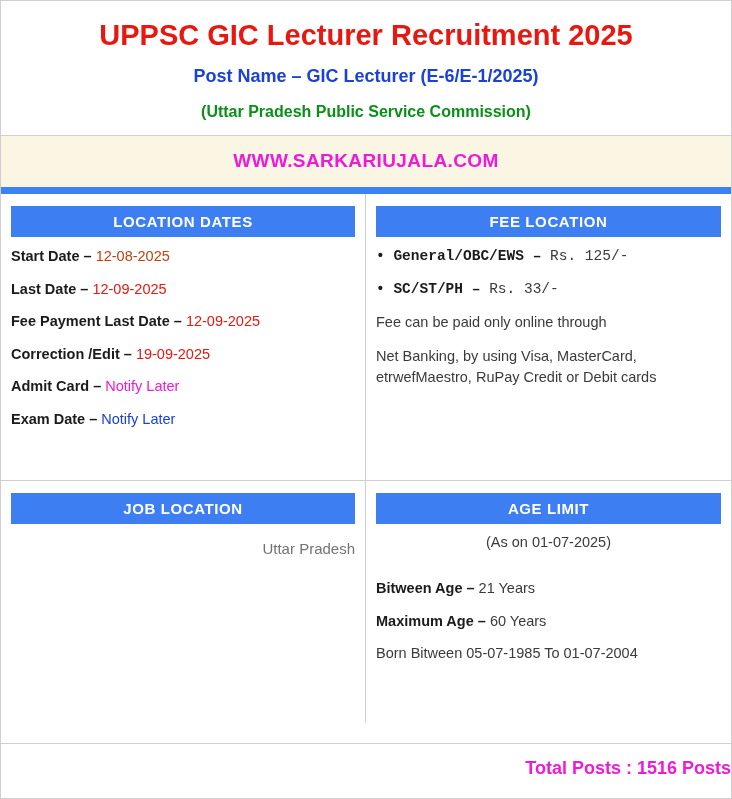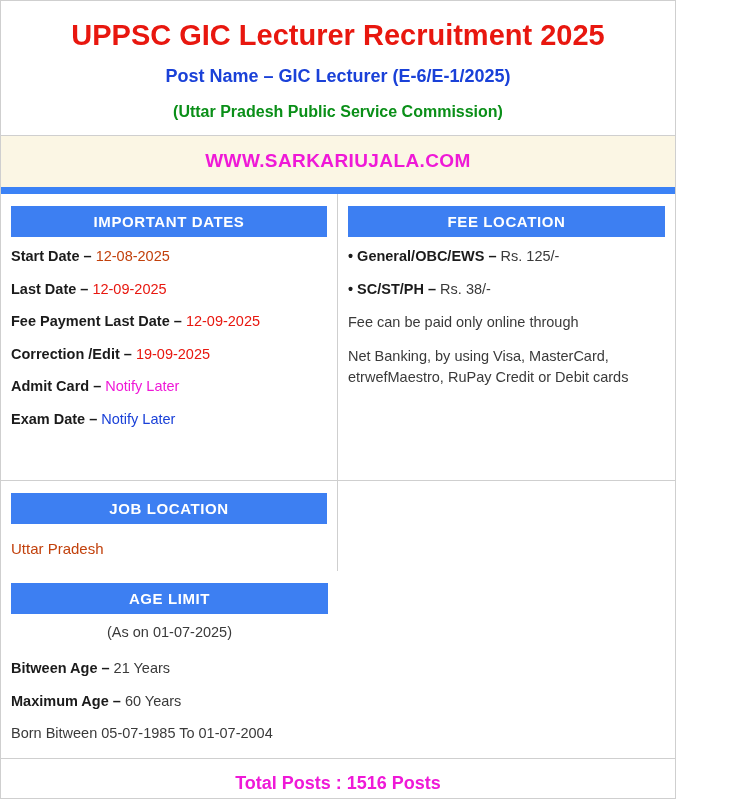--- a/index.html
+++ b/index.html
@@ -8,21 +8,21 @@
   }
   body {
     width: 732px;
     height: 799px;
     background: #ffffff;
     font-family: "Liberation Sans", sans-serif;
     color: #222222;
     overflow: hidden;
   }
   .page {
-    width: 676px;
+    width: 732px;
     height: 799px;
     box-sizing: border-box;
     border: 1px solid #cfcfcf;
     display: flex;
     flex-direction: column;
     background: #ffffff;
   }
 
   
   .header {
@@ -72,21 +72,20 @@
     flex-direction: column;
     flex: 1 1 auto;
   }
   .grid-row {
     display: flex;
     flex-direction: row;
     border-bottom: 1px solid #cfcfcf;
   }
   .grid-row:last-child {
     border-bottom: none;
-    flex-direction: column;
   }
   .cell {
     width: 50%;
     box-sizing: border-box;
     padding: 12px 10px 14px 10px;
   }
   .cell.left {
     border-right: 1px solid #cfcfcf;
   }
   .row-dates { min-height: 286px; }
@@ -114,48 +113,49 @@
     font-weight: bold;
     color: #1b1b1b;
   }
   .val-green { color: #c2410c; }
   .val-red { color: #e8170f; }
   .val-pink { color: #ef19d7; }
   .val-blue { color: #1a41d8; }
   .val-plain { color: #3a3a3a; }
 
   .center-text {
-    text-align: left;
+    text-align: right;
     font-size: 15px;
-    color: #c2410c;
+    color: #737373;
     padding-top: 6px;
   }
   .center-note {
     text-align: center;
     font-size: 14.5px;
     color: #3a3a3a;
-    margin-bottom: 19px;
+    margin-bottom: 29px;
   }
   .fee-bullet {
     font-size: 14.5px;
     line-height: 1.35;
     margin: 0 0 13px 0;
+    font-family: Liberation Mono, monospace;
   }
   .fee-para {
     font-size: 14.5px;
     line-height: 1.45;
     margin: 0 0 13px 0;
     color: #3a3a3a;
   }
 
   
   .footer {
     border-top: 1px solid #cfcfcf;
-    text-align: center;
-    padding: 14px 0 4px 0;
+    text-align: right;
+    padding: 14px 0 19px 0;
     background: #ffffff;
   }
   .footer .total-text {
     font-size: 18px;
     font-weight: bold;
     color: #ef19d7;
   }
 </style>
 </head>
 <body>
@@ -170,21 +170,21 @@
 
   <div class="site-band">
     <span class="site-text">WWW.SARKARIUJALA.COM</span>
   </div>
 
   <div class="grid">
 
     <div class="grid-row row-dates">
 
       <div class="cell left">
-        <div class="box-header">IMPORTANT DATES</div>
+        <div class="box-header">LOCATION DATES</div>
 
         <p class="line">
           <span class="lbl">Start Date – </span><span class="val-green">12-08-2025</span>
         </p>
         <p class="line">
           <span class="lbl">Last Date – </span><span class="val-red">12-09-2025</span>
         </p>
         <p class="line">
           <span class="lbl">Fee Payment Last Date – </span><span class="val-red">12-09-2025</span>
         </p>
@@ -199,21 +199,21 @@
         </p>
       </div>
 
       <div class="cell">
         <div class="box-header">FEE LOCATION</div>
 
         <p class="fee-bullet">
           <span class="lbl">• </span><span class="lbl">General/OBC/EWS – </span><span class="val-plain">Rs. 125/-</span>
         </p>
         <p class="fee-bullet">
-          <span class="lbl">• </span><span class="lbl">SC/ST/PH – </span><span class="val-plain">Rs. 38/-</span>
+          <span class="lbl">• </span><span class="lbl">SC/ST/PH – </span><span class="val-plain">Rs. 33/-</span>
         </p>
         <p class="fee-para">Fee can be paid only online through</p>
         <p class="fee-para">Net Banking, by using Visa, MasterCard, etrwefMaestro, RuPay Credit or Debit cards</p>
       </div>
     </div>
 
     <div class="grid-row row-age">
 
       <div class="cell left">
         <div class="box-header">JOB LOCATION</div>

